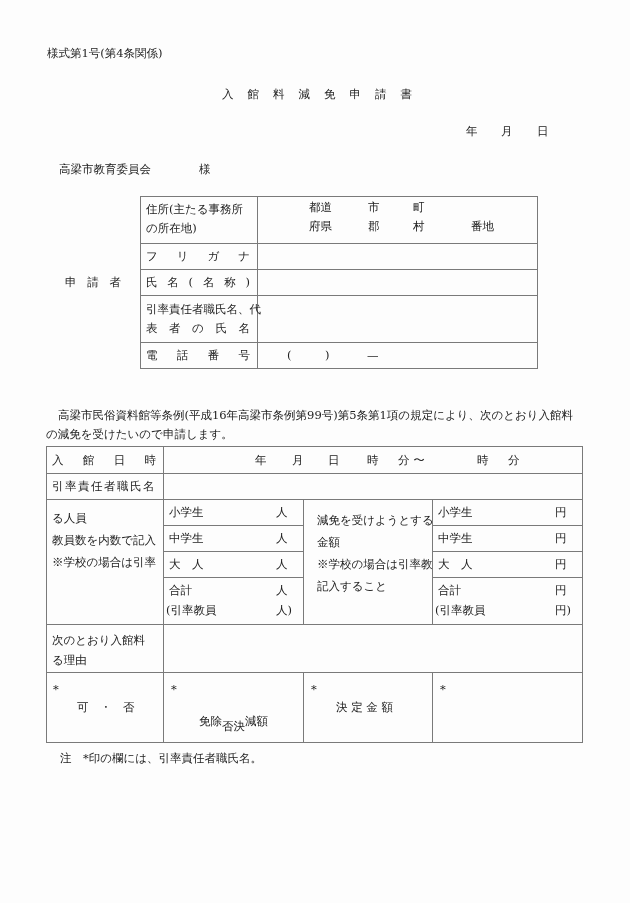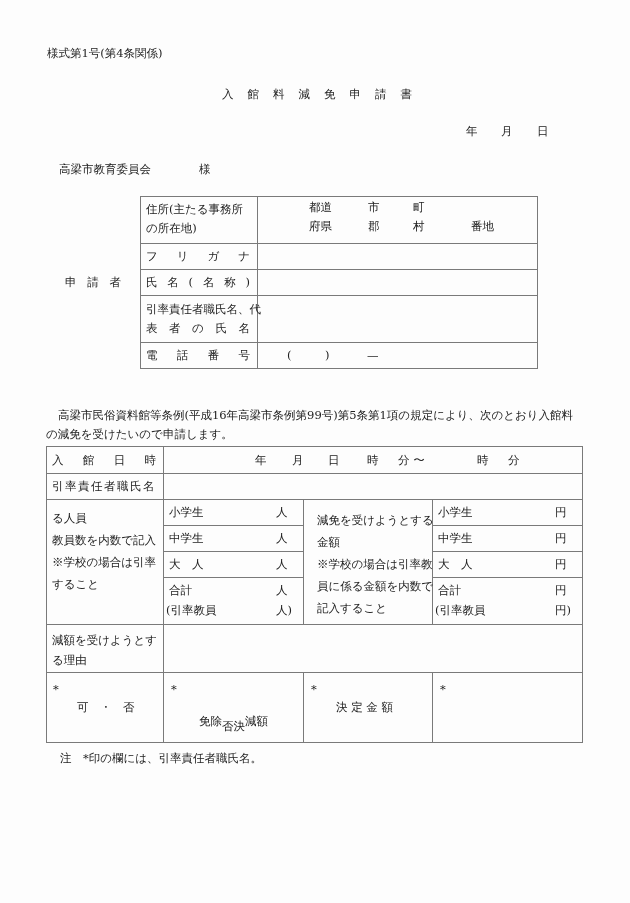--- a/index.html
+++ b/index.html
@@ -138,21 +138,20 @@
   <div class="abs" style="left:508px;top:453px;">分</div>
 </div>
 
 <div class="abs" style="left:52px;top:479px;letter-spacing:1.5px;">引率責任者職氏名</div>
 <div class="abs" style="left:164px;top:474px;width:417px;height:24px;"></div>
 
 <div class="abs" style="left:52px;top:507px;line-height:22px;">
     <div>る人員</div>
     <div>教員数を内数で記入</div>
     <div>※学校の場合は引率</div>
-    <div>すること</div>
 </div>
 
 <div>
   <div class="abs" style="left:169px;top:505px;">小学生</div>
   <div class="abs" style="left:276px;top:505px;">人</div>
 </div>
 <div>
   <div class="abs" style="left:169px;top:531px;">中学生</div>
   <div class="abs" style="left:276px;top:531px;">人</div>
 </div>
@@ -164,21 +163,20 @@
   <div class="abs" style="left:169px;top:583px;">合計</div>
   <div class="abs" style="left:276px;top:583px;">人</div>
   <div class="abs" style="left:166px;top:603px;">(引率教員</div>
   <div class="abs" style="left:276px;top:603px;">人)</div>
 </div>
 
 <div class="abs" style="left:309px;top:509px;line-height:22px;margin-left:8px;">
   <div>減免を受けようとする</div>
     <div>金額</div>
     <div>※学校の場合は引率教</div>
-    <div>員に係る金額を内数で</div>
     <div>記入すること</div>
 </div>
 
 <div>
   <div class="abs" style="left:438px;top:505px;">小学生</div>
   <div class="abs" style="left:555px;top:505px;">円</div>
 </div>
 <div>
   <div class="abs" style="left:438px;top:531px;">中学生</div>
   <div class="abs" style="left:555px;top:531px;">円</div>
@@ -188,21 +186,21 @@
   <div class="abs" style="left:555px;top:557px;">円</div>
 </div>
 <div>
   <div class="abs" style="left:438px;top:583px;">合計</div>
   <div class="abs" style="left:555px;top:583px;">円</div>
   <div class="abs" style="left:435px;top:603px;">(引率教員</div>
   <div class="abs" style="left:555px;top:603px;">円)</div>
 </div>
 
 <div class="abs" style="left:52px;top:630px;line-height:20px;">
-  <div>減額を受けようとす</div>
+  <div>次のとおり入館料</div>
     <div>る理由</div>
 </div>
 <div class="abs" style="left:164px;top:625px;width:417px;height:46px;"></div>
 
 <div>
   <div class="abs" style="left:53px;top:682px;">*</div>
   <div class="abs" style="left:77px;top:700px;">可　・　否</div>
 </div>
 <div>
   <div class="abs" style="left:171px;top:682px;">*</div>

